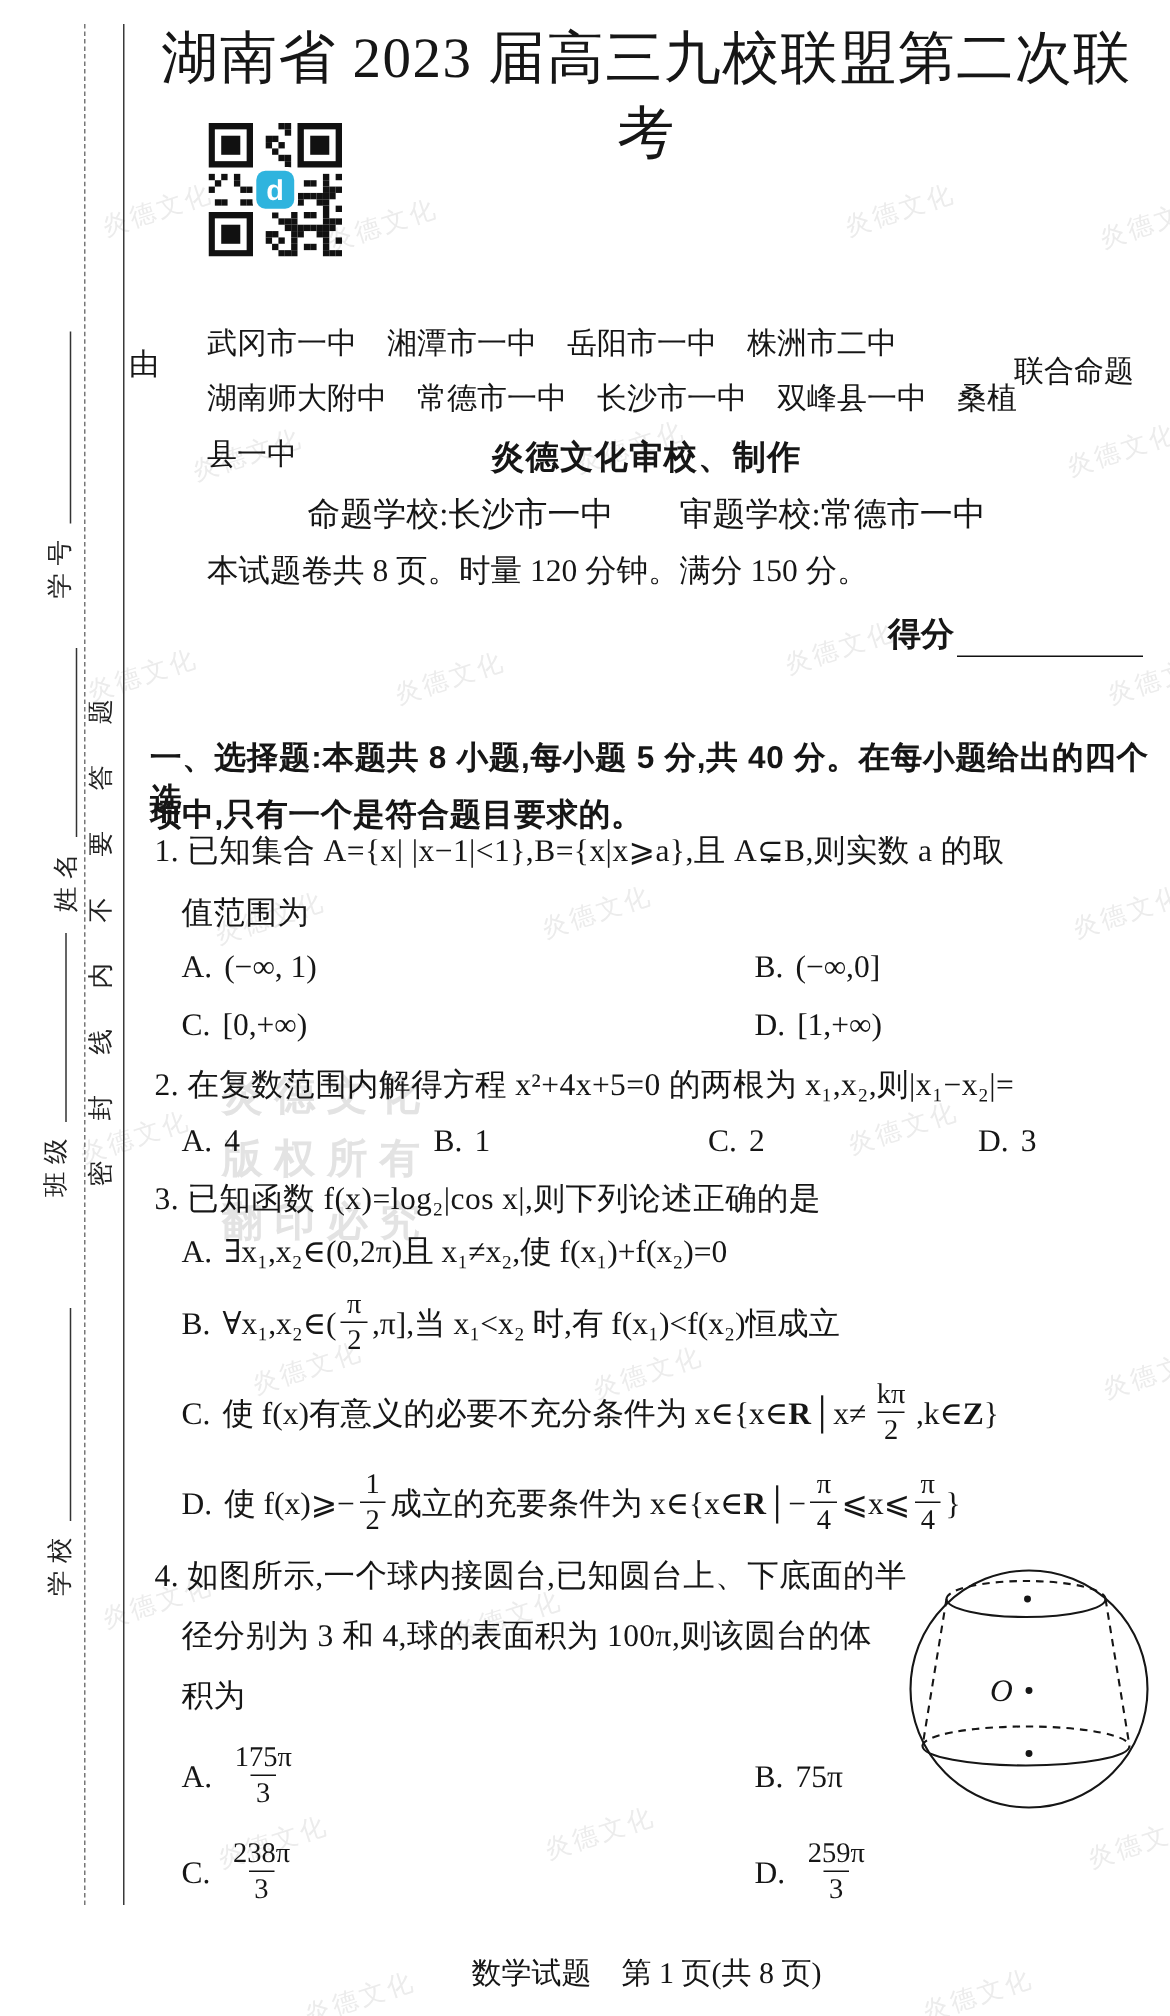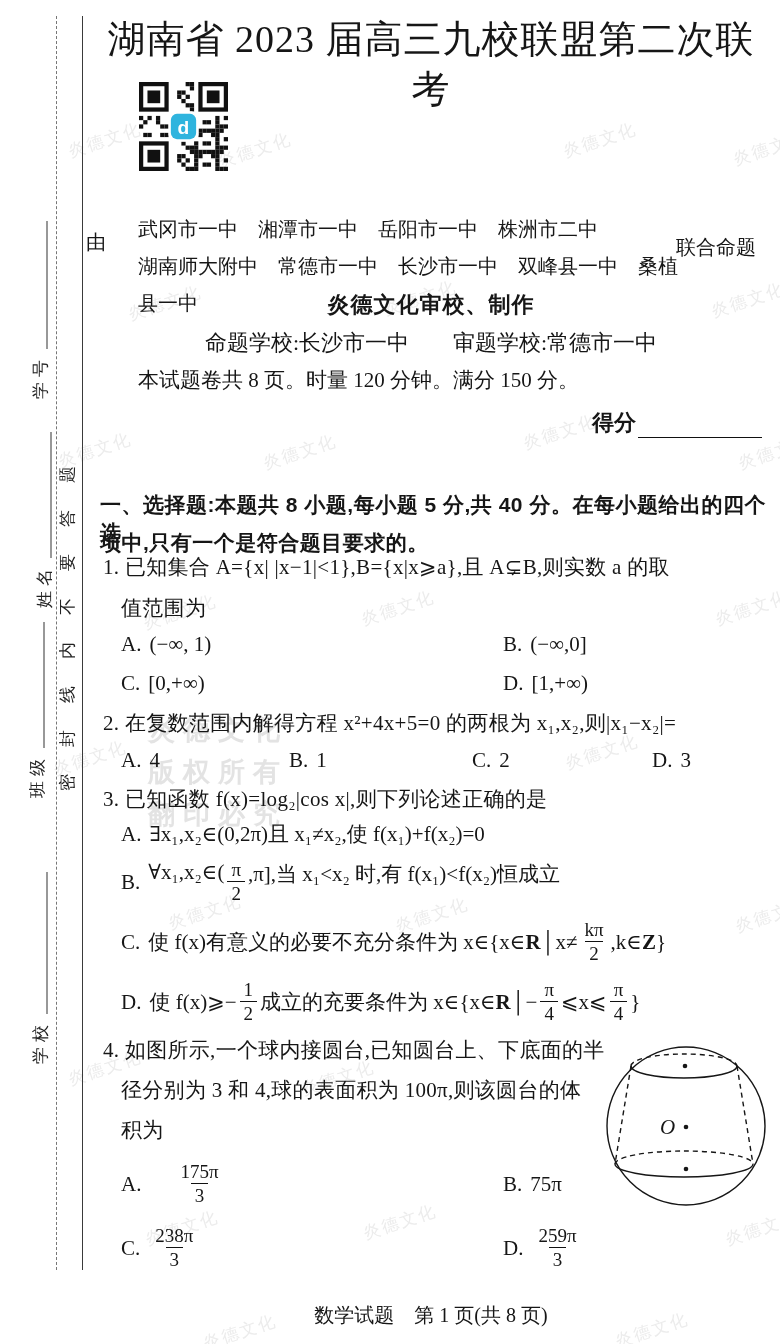--- a/index.html
+++ b/index.html
@@ -275,21 +275,21 @@
       <span>3</span>
     </div>
 
   <div class="abs qline" style="left:103px;top:785px;">3. 已知函数 f(x)=log₂|cos x|,则下列论述正确的是</div>
   <div class="opt" style="left:121px;top:820px;">
       <span class="olabel">A.</span>
       <span>∃x₁,x₂∈(0,2π)且 x₁≠x₂,使 f(x₁)+f(x₂)=0</span>
     </div>
   <div class="opt optf" style="left:121px;top:856px;">
       <span class="olabel">B.</span>
-      <span style="display:inline-flex;">∀x₁,x₂∈(<span class="frac">
+      <span style="display:inline-flex;align-items:center;">∀x₁,x₂∈(<span class="frac">
           <span class="num">π</span>
           <span class="den">2</span>
         </span>,π],当 x₁&lt;x₂ 时,有 f(x₁)&lt;f(x₂)恒成立</span>
     </div>
   <div class="opt optf" style="left:121px;top:916px;">
       <span class="olabel">C.</span>
       <span style="display:inline-flex;align-items:center;">使 f(x)有意义的必要不充分条件为 x∈{x∈<b>R</b>│x≠<span class="frac">
           <span class="num">kπ</span>
           <span class="den">2</span>
         </span>,k∈<b>Z</b>}</span>
@@ -307,21 +307,21 @@
           <span class="den">4</span>
         </span>}</span>
     </div>
 
   <div class="abs qline" style="left:103px;top:1036px;">4. 如图所示,一个球内接圆台,已知圆台上、下底面的半</div>
   <div class="abs qline" style="left:121px;top:1076px;">径分别为 3 和 4,球的表面积为 100π,则该圆台的体</div>
   <div class="abs qline" style="left:121px;top:1116px;">积为</div>
 
   <div class="opt optf" style="left:121px;top:1158px;">
       <span class="olabel">A.</span>
-      <span style="display:inline-flex;align-items:center;margin-left:24px;">
+      <span style="display:inline-flex;align-items:center;">
         <span class="frac">
           <span class="num">175π</span>
           <span class="den">3</span>
         </span>
       </span>
     </div>
   <div class="opt optf" style="left:503px;top:1158px;">
       <span class="olabel">B.</span>
       <span>75π</span>
     </div>

